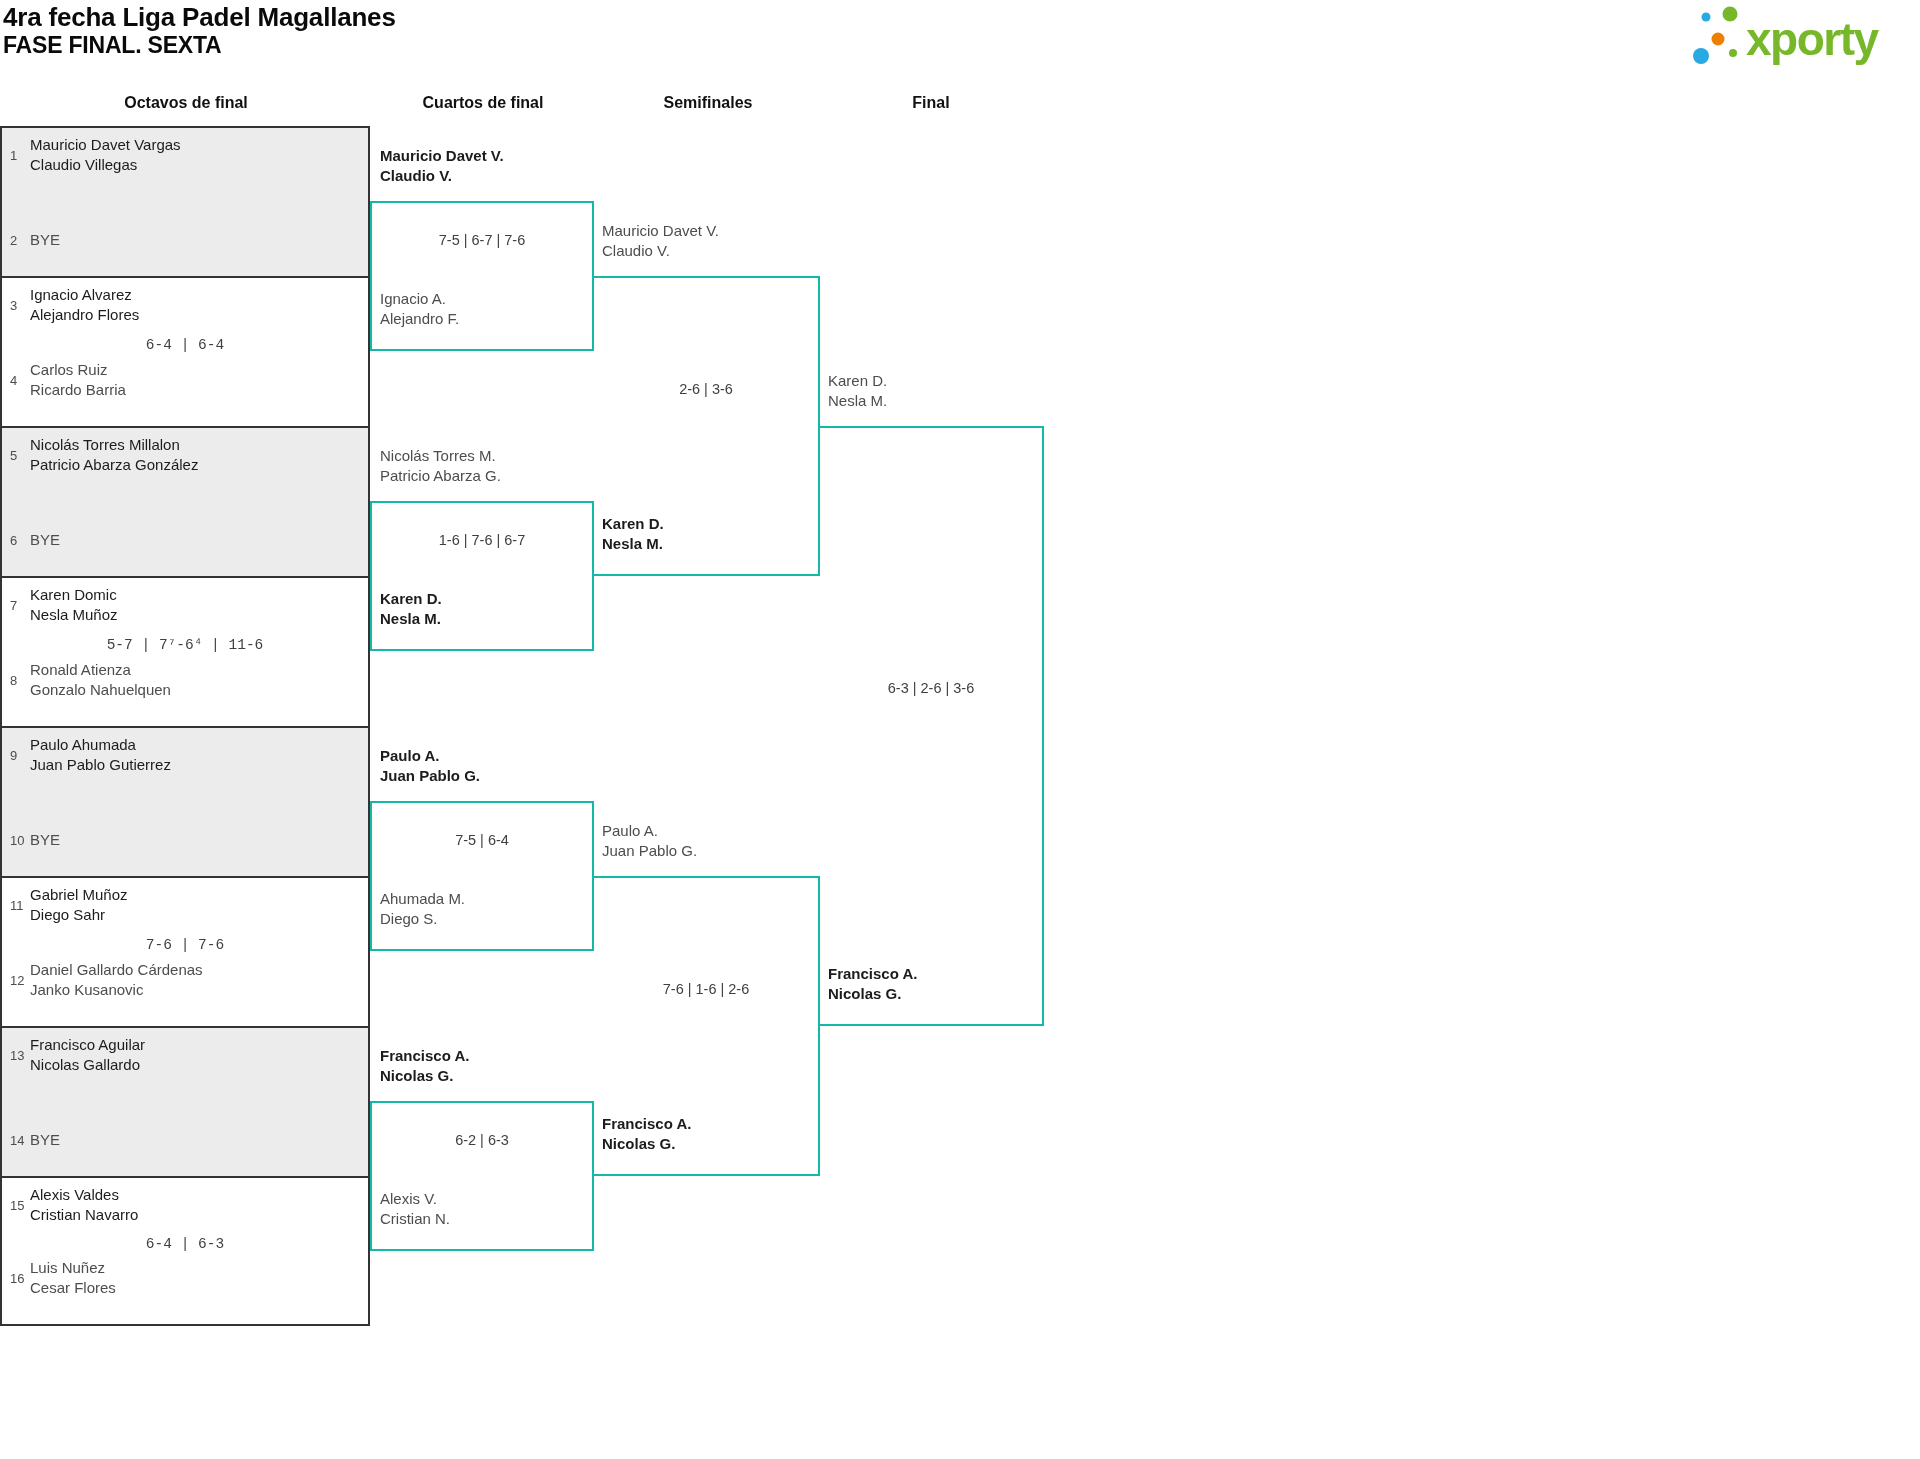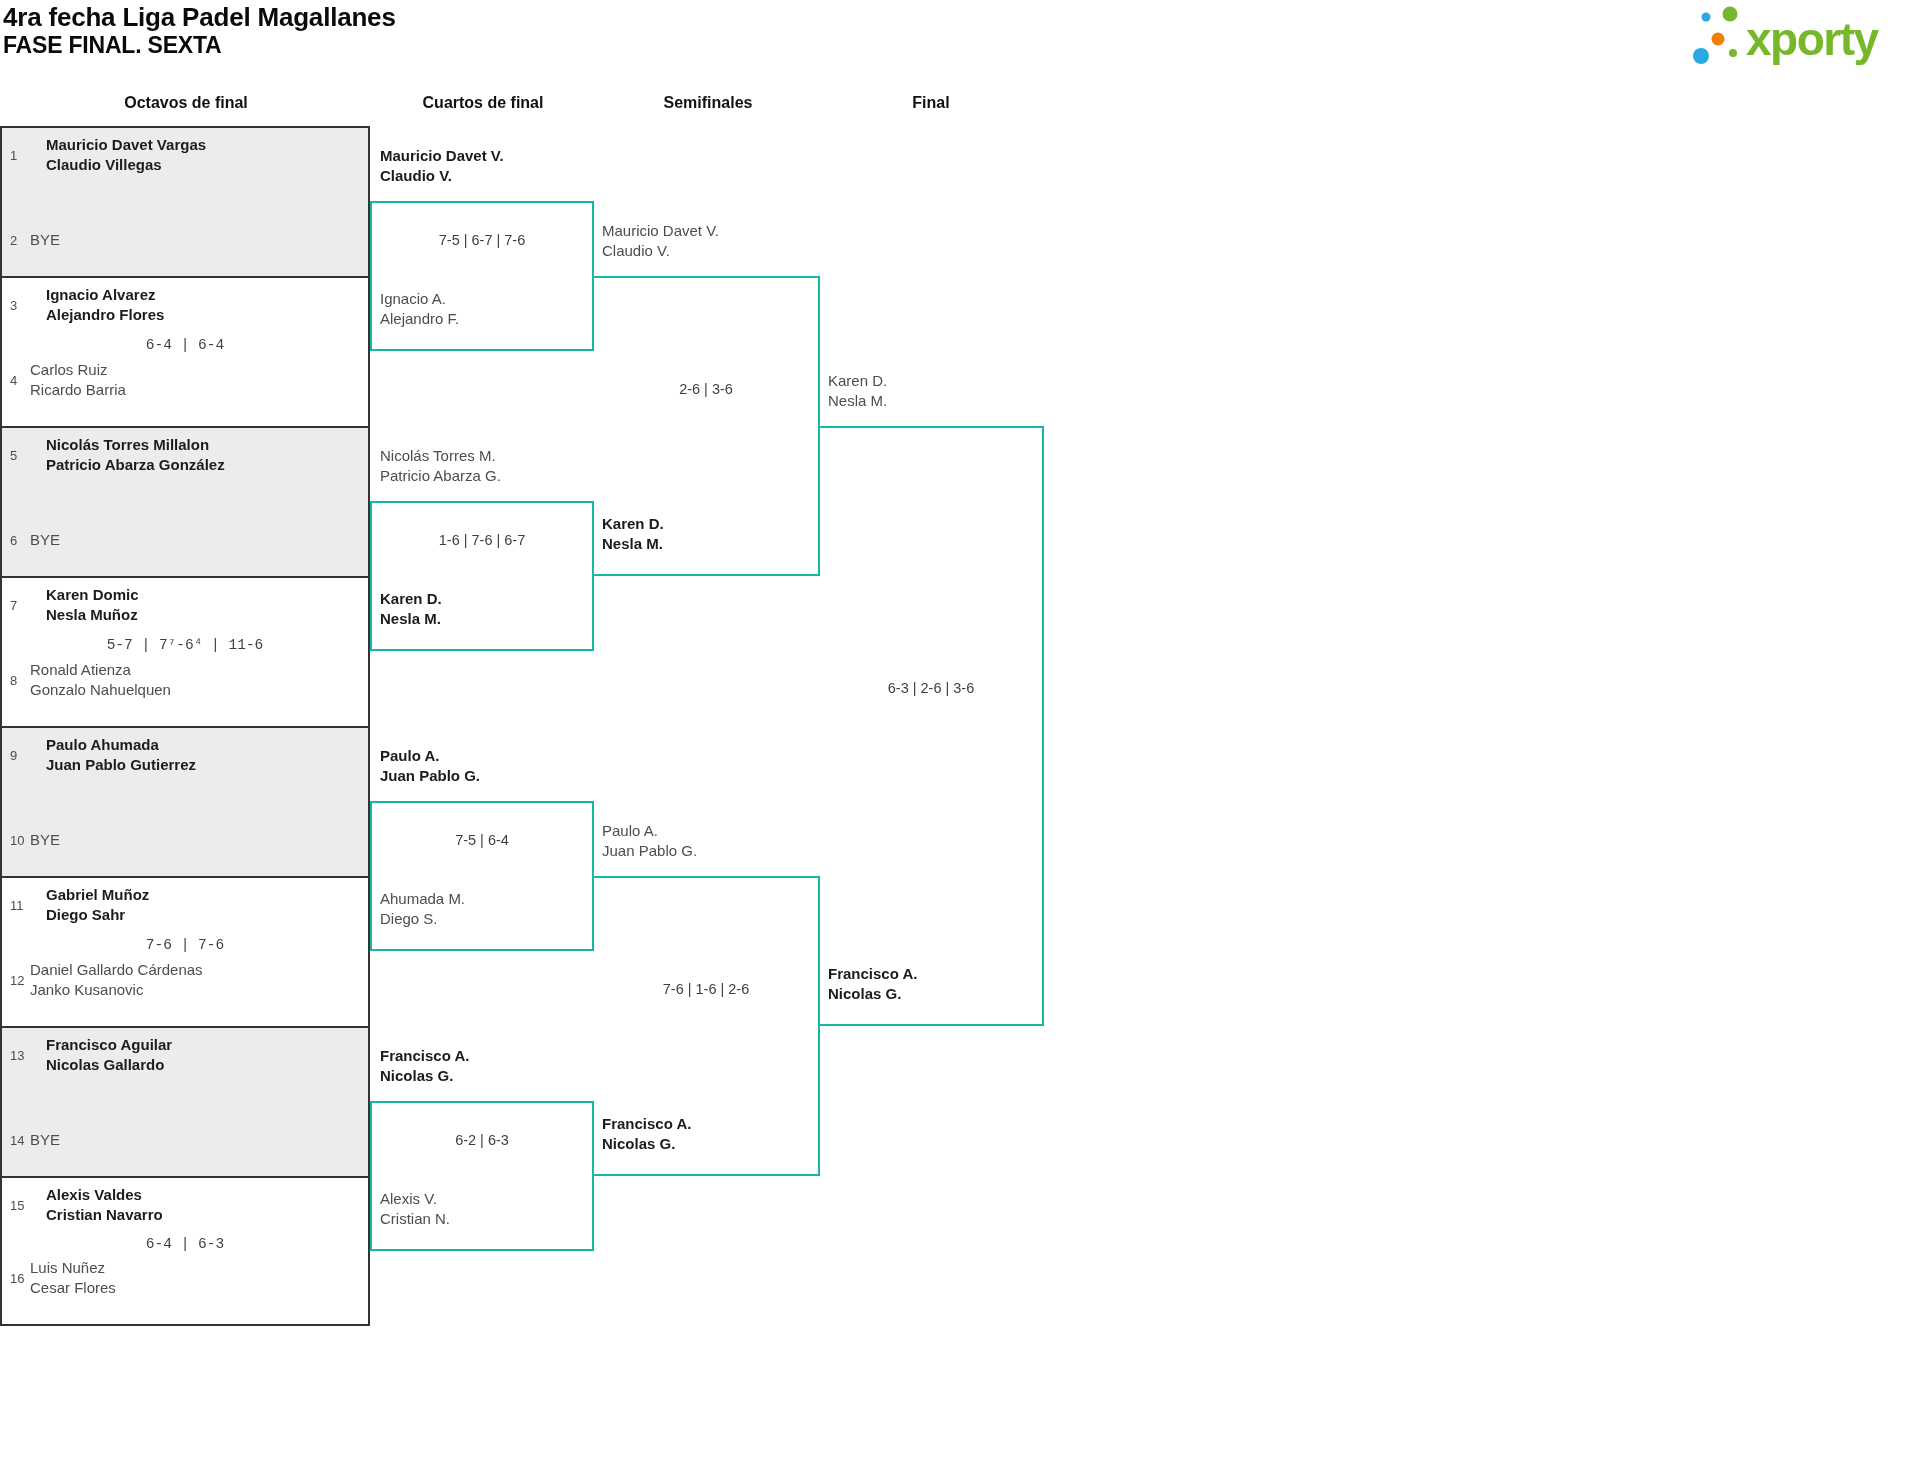--- a/index.html
+++ b/index.html
@@ -19,21 +19,21 @@
   .obox{position:absolute;left:0;width:370px;height:150px;box-sizing:border-box;
         border:2px solid #333;border-bottom:none;background:#fff;}
   .obox.bye{background:#ececec;}
   .obox.last{border-bottom:2px solid #333;padding-left:28px;}
   .team{position:absolute;left:4px;right:4px;display:flex;}
   .team.t{top:7px;}
   .team.b{bottom:26px;}
   .seed{flex:0 0 24px;display:flex;align-items:center;padding-left:4px;box-sizing:border-box;
         font-size:13px;color:#4d4d4d;}
   .names{flex:1;font-size:15px;line-height:20px;color:#4d4d4d;}
-  .names.w{font-weight:bold;color:#1c1c1c;margin-left:16px;}
+  .names.w{font-weight:normal;color:#1c1c1c;}
   .ln{display:block;}
   .oscore{position:absolute;left:0;right:0;top:calc(50% - 7px);transform:translateY(-50%);
           text-align:center;font-size:14.5px;color:#3f3f3f;font-family:Liberation Mono, monospace;}
 
   
   .mbox{position:absolute;box-sizing:border-box;border:2px solid #14b8a6;background:transparent;}
   .mbox.open{border-left:none;}
   .adv{position:absolute;left:8px;font-size:15px;line-height:20px;color:#4d4d4d;white-space:nowrap;}
   .advtop{bottom:calc(100% + 17px);}
   .advbot{bottom:20px;}

